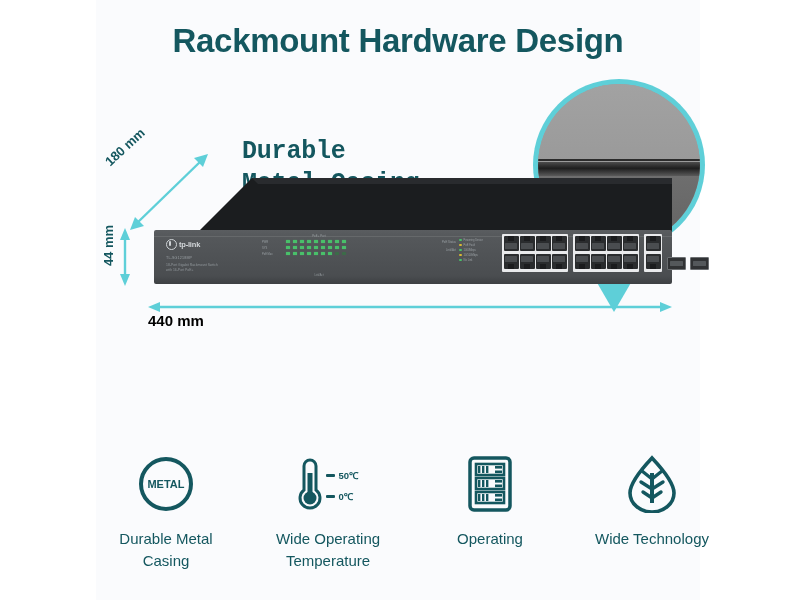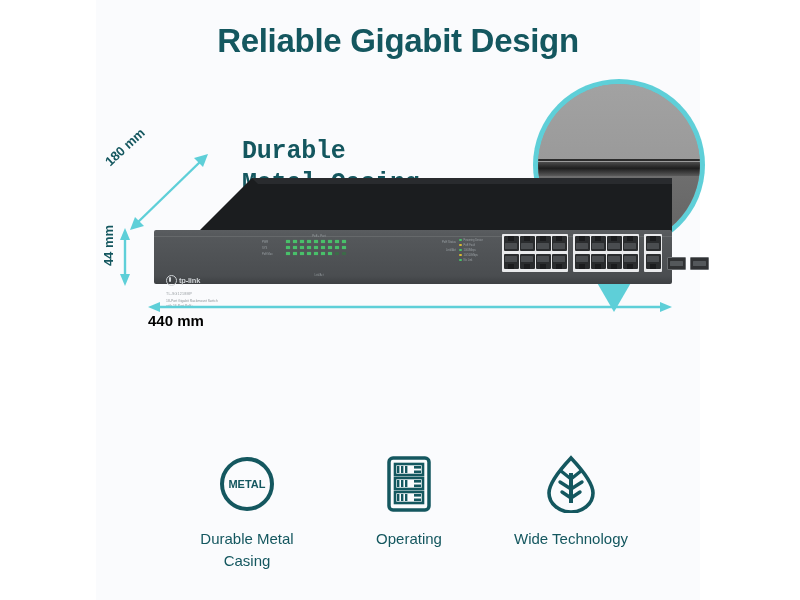--- a/index.html
+++ b/index.html
@@ -120,21 +120,21 @@
     height: 54px;
     background: linear-gradient(180deg,#5a5d60 0%, #55585b 12%, #4a4d50 85%, #3d4043 100%);
     border-radius: 2px;
   }
   .dev-front-line {
     position: absolute; left: 0; top: 6px; width: 100%; height: 1px;
     background: rgba(255,255,255,0.10);
   }
 
   
-  .logo-block { position: absolute; left: 12px; top: 9px; width: 92px; margin-top: 36px; }
+  .logo-block { position: absolute; left: 12px; top: 9px; width: 92px; }
   .tp-logo { display: flex; align-items: center; gap: 2px; }
   .tp-mark {
     width: 9px; height: 9px; border-radius: 50%;
     border: 1.6px solid #cfd3d6;
     position: relative;
   }
   .tp-mark::after {
     content: ""; position: absolute; left: 2.4px; top: 1.4px;
     width: 1.6px; height: 5px; background: #cfd3d6; border-radius: 1px;
   }
@@ -260,21 +260,21 @@
   .temp-row { display: flex; align-items: center; gap: 3px; }
   .temp-tick { width: 9px; height: 3px; background: #14575f; border-radius: 1px; }
   .temp-val { font-size: 9.5px; color: #14575f; font-weight: bold; }
 </style>
 </head>
 <body>
 
 <div id="stage">
   <div class="content-panel">
 
-    <div class="page-title">Reliable Gigabit Design</div>
+    <div class="page-title">Rackmount Hardware Design</div>
 
     <div class="subtitle">
       <div>Durable</div>
       <div>Metal Casing</div>
     </div>
 
     <div class="mag-pointer"></div>
     <div class="magnifier">
       <div class="mag-ring"></div>
       <div class="mag-inner">
@@ -434,20 +434,45 @@
       <div class="feature">
         <div class="feat-icon">
           <svg width="58" height="58" viewBox="0 0 58 58">
             <circle cx="29" cy="29" r="25" fill="none" stroke="#14575f" stroke-width="4"></circle>
             <text x="29" y="33" text-anchor="middle" font-family="Liberation Sans, sans-serif" font-size="11" font-weight="bold" fill="#14575f" id="metal-text">METAL</text>
           </svg>
         </div>
         <div class="feat-label">Durable Metal Casing</div>
       </div>
 
+      <div class="feature">
+        <div class="feat-icon">
+          <div class="temp-wrap">
+            <svg width="26" height="58" viewBox="0 0 26 58">
+              <path d="M13 5 a6 6 0 0 1 6 6 v24 a10 10 0 1 1 -12 0 v-24 a6 6 0 0 1 6 -6 z" fill="none" stroke="#14575f" stroke-width="3"></path>
+              <circle cx="13" cy="43" r="6.5" fill="#14575f"></circle>
+              <rect x="10.5" y="18" width="5" height="22" fill="#14575f"></rect>
+            </svg>
+            <div class="temp-scale">
+              <div class="temp-row">
+                <span class="temp-tick"></span>
+                <span class="temp-val">50℃</span>
+              </div>
+              <div class="temp-row">
+                <span class="temp-tick"></span>
+                <span class="temp-val">0℃</span>
+              </div>
+            </div>
+          </div>
+        </div>
+        <div class="feat-label">
+            <div>Wide Operating</div>
+            <div>Temperature</div>
+          </div>
+      </div>
 
       <div class="feature">
         <div class="feat-icon">
           <svg width="50" height="58" viewBox="0 0 50 58">
             <rect x="5" y="3" width="40" height="52" rx="4" fill="none" stroke="#14575f" stroke-width="3.5"></rect>
             <rect x="11" y="9" width="28" height="11" fill="none" stroke="#14575f" stroke-width="2.6"></rect>
             <rect x="11" y="23" width="28" height="11" fill="none" stroke="#14575f" stroke-width="2.6"></rect>
             <rect x="11" y="37" width="28" height="11" fill="none" stroke="#14575f" stroke-width="2.6"></rect>
             <rect x="13" y="11" width="2.4" height="7" fill="#14575f"></rect>
             <rect x="17" y="11" width="2.4" height="7" fill="#14575f"></rect>

